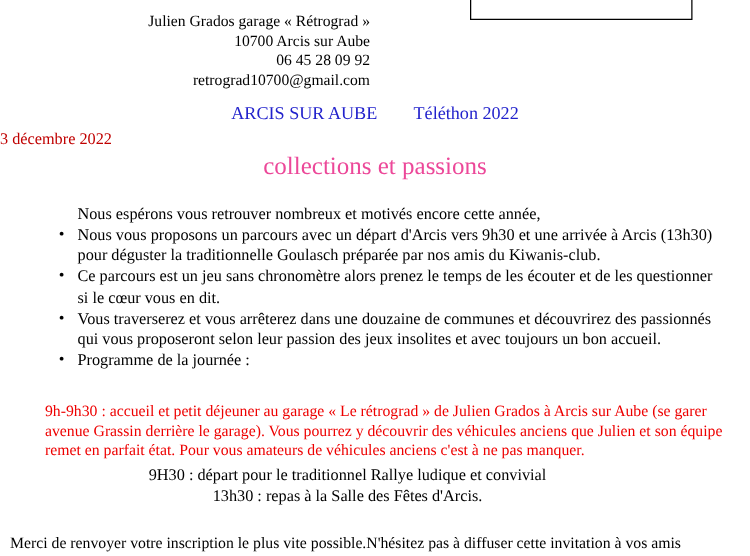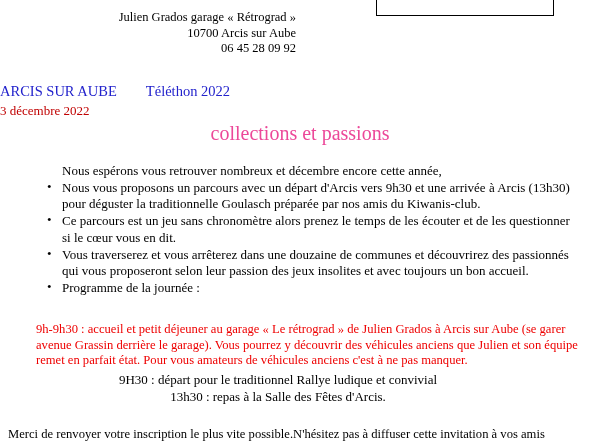--- a/index.html
+++ b/index.html
@@ -40,21 +40,21 @@
     text-align: right;
   }
   .sender div {
     white-space: nowrap;
   }
   .headline {
     position: absolute;
     top: 83px;
     left: 0;
     width: 600px;
-    text-align: left;
+    text-align: center;
     color: #2222cc;
     font-size: 14.5px;
     font-weight: normal;
   }
   .headline .gap {
     display: inline-block;
     width: 22px;
   }
   .date-line {
     position: absolute;
@@ -139,33 +139,34 @@
 <body>
 
 <div class="page">
 
   <div class="top-box"></div>
 
   <div class="sender">
     <div>Julien Grados garage « Rétrograd »</div>
     <div>10700 Arcis sur Aube</div>
     <div>06 45 28 09 92</div>
+    <div>retrograd10700@gmail.com</div>
   </div>
 
   <div class="headline">
     <span>ARCIS SUR AUBE</span>
     <span class="gap"></span>
     <span>Téléthon 2022</span>
   </div>
 
   <div class="date-line">3 décembre 2022</div>
 
   <div class="title-main">collections et passions</div>
 
-  <div class="intro">Nous espérons vous retrouver nombreux et décembre encore cette année,</div>
+  <div class="intro">Nous espérons vous retrouver nombreux et motivés encore cette année,</div>
 
   <div class="bullets">
     <ul>
       <li>Nous vous proposons un parcours avec un départ d'Arcis vers 9h30 et une arrivée à Arcis (13h30) pour déguster la traditionnelle Goulasch préparée par nos amis du Kiwanis-club.</li>
       <li>Ce parcours est un jeu sans chronomètre alors prenez le temps de les écouter et de les questionner si le cœur vous en dit.</li>
       <li>Vous traverserez et vous arrêterez dans une douzaine de communes et découvrirez des passionnés qui vous proposeront selon leur passion des jeux insolites et avec toujours un bon accueil.</li>
       <li>Programme de la journée :</li>
     </ul>
   </div>
 

